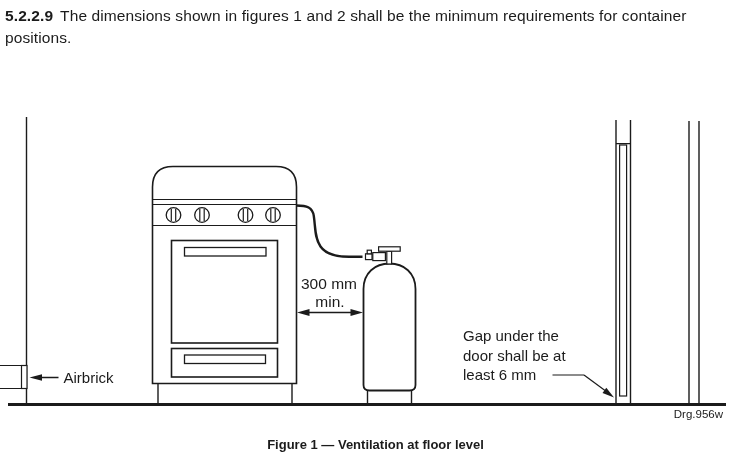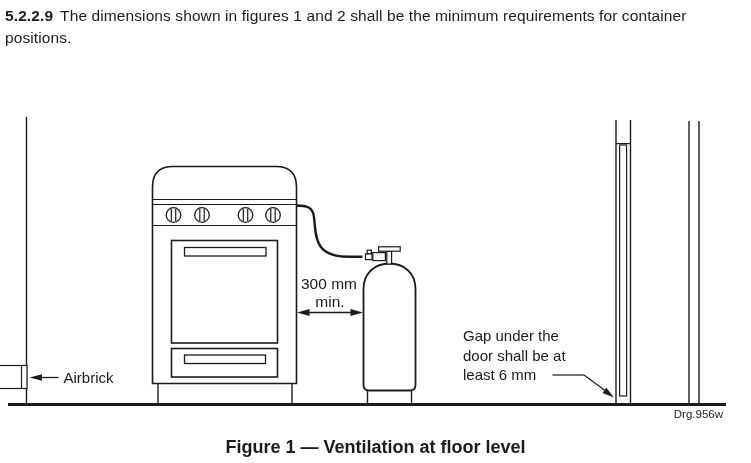--- a/index.html
+++ b/index.html
@@ -1,28 +1,28 @@
 <!DOCTYPE html>
 <html><head>
 <meta charset="utf-8">
 <style>
   html,body { margin:0; padding:0; background:#ffffff; }
   .page {
     position:relative; width:751px; height:463px; background:#ffffff;
-    font-family:"Liberation Sans", sans-serif; color:#1b1b1b; overflow:hidden;
+    font-family:"Liberation Sans", sans-serif; color:#1b1b1b; overflow:hidden;border-radius:13px;
   }
   .clause {
     position:absolute; left:5px; top:0; width:717px; margin:0; padding-top:5px;
     font-size:15.5px; line-height:22px; letter-spacing:0.1px;
   }
   .clause .num { font-weight:bold; margin-right:7px; }
   svg.figure { position:absolute; left:0; top:0; }
   .caption {
     position:absolute; left:0; top:437px; width:751px; text-align:center;
-    font-weight:bold; font-size:18px;
+    font-weight:bold; font-size:13px;
   }
   .ln   { stroke:#1b1b1b; fill:none; }
   .fw   { stroke:#1b1b1b; fill:#ffffff; }
   .solid{ fill:#1b1b1b; stroke:none; }
   text  { fill:#1b1b1b; font-family:"Liberation Sans", sans-serif; }
   .lbl  { font-size:15px; }
   .dim  { font-size:15.5px; }
   .ref  { font-size:11.5px; }
 </style>
 </head>

